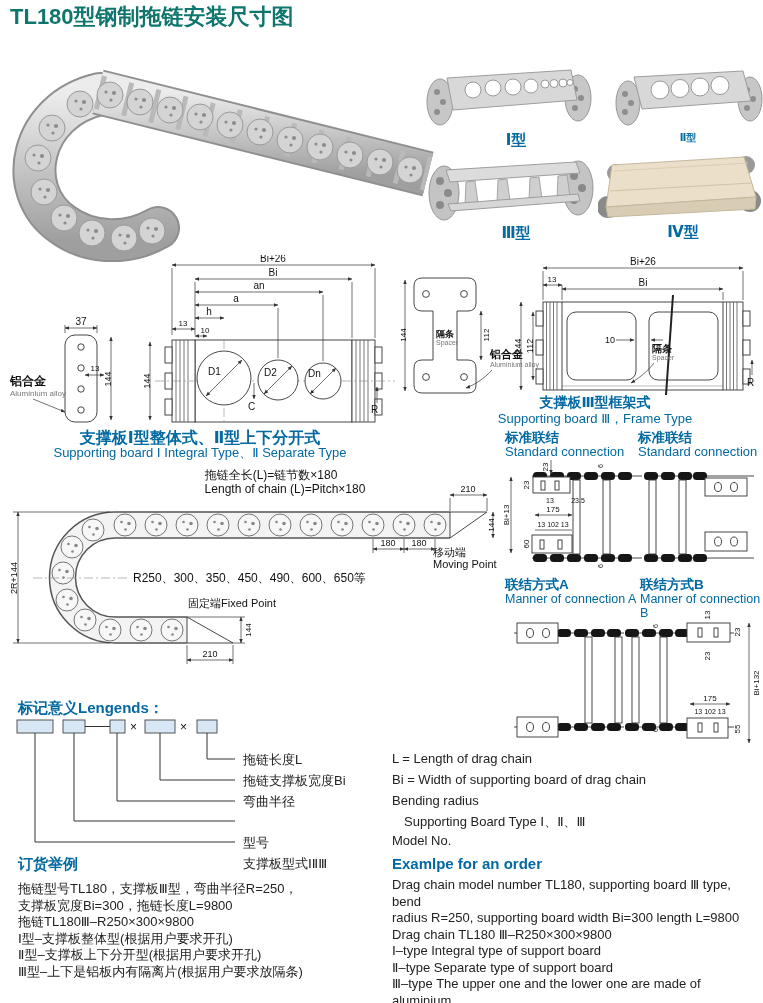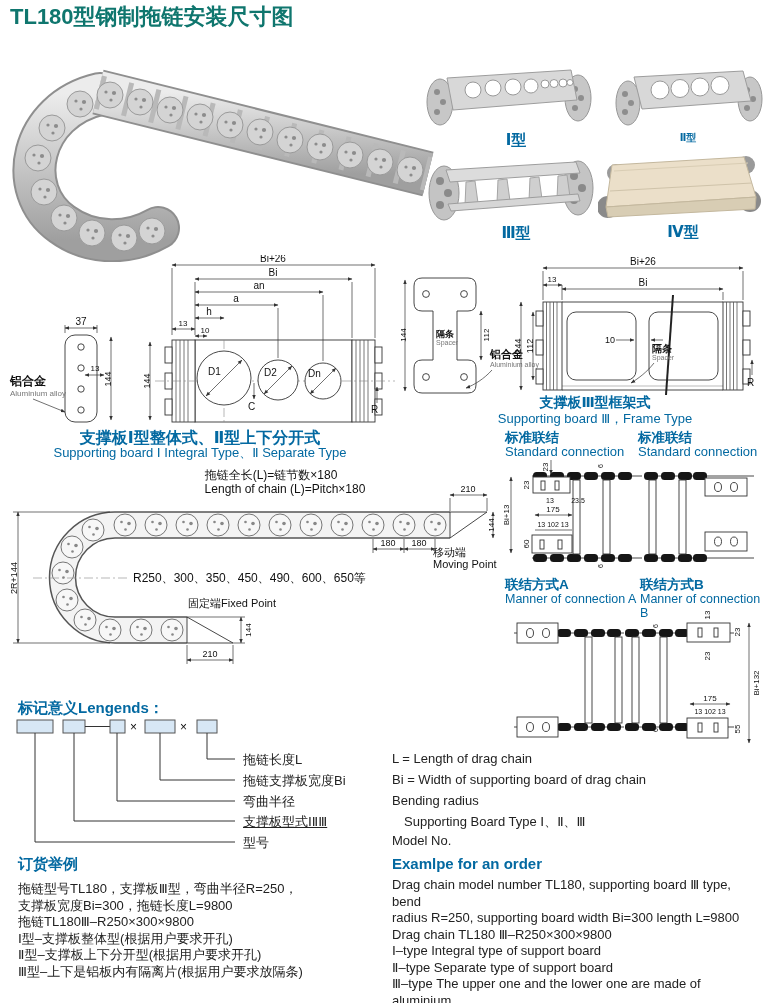--- a/index.html
+++ b/index.html
@@ -509,21 +509,21 @@
       <path d="M197,18 V44 H225"></path>
       <path d="M150,18 V65 H225"></path>
       <path d="M107,18 V86 H225"></path>
       <path d="M64,18 V106 H225"></path>
       <path d="M25,18 V127 H225"></path>
     </g>
   </svg>
   <div class="abs t13" style="left:243px;top:752px;">拖链长度L</div>
   <div class="abs t13" style="left:243px;top:773px;">拖链支撑板宽度Bi</div>
   <div class="abs t13" style="left:243px;top:794px;">弯曲半径</div>
-  <div class="abs t13" style="left:243px;top:814px;text-decoration:underline;">支撑板型式ⅠⅡⅢ</div>
+  <div class="abs t13" style="left:243px;top:856px;">支撑板型式ⅠⅡⅢ</div>
   <div class="abs t13" style="left:243px;top:835px;text-align:center;">型号</div>
   <div class="abs t13" style="left:392px;top:751px;">L = Length of drag chain</div>
   <div class="abs t13" style="left:392px;top:772px;">Bi = Width of supporting board of drag chain</div>
   <div class="abs t13" style="left:392px;top:793px;">Bending radius</div>
   <div class="abs t13" style="left:392px;top:814px;margin-left:12px;">Supporting Board Type Ⅰ、Ⅱ、Ⅲ</div>
   <div class="abs t13" style="left:392px;top:833px;">Model No.</div>
 
   <div class="abs orange b" style="left:18px;top:855px;font-size:15px;">订货举例</div>
   <div class="abs orange b" style="left:392px;top:855px;font-size:15px;">Examlpe for an order</div>
   <div class="abs" style="left:18px;top:881px;width:366px;">

